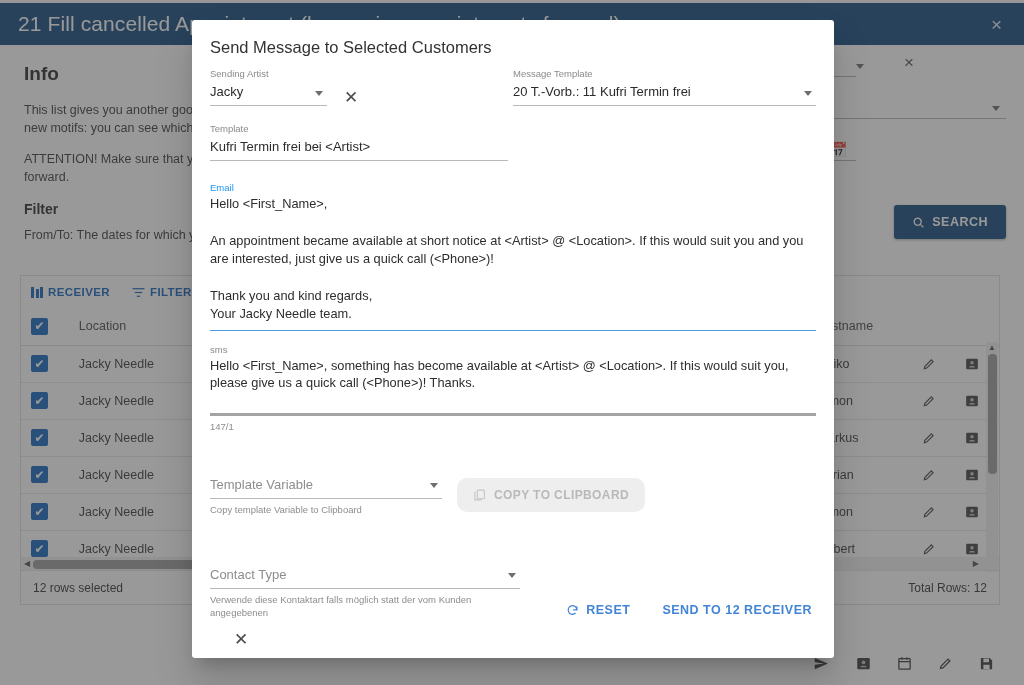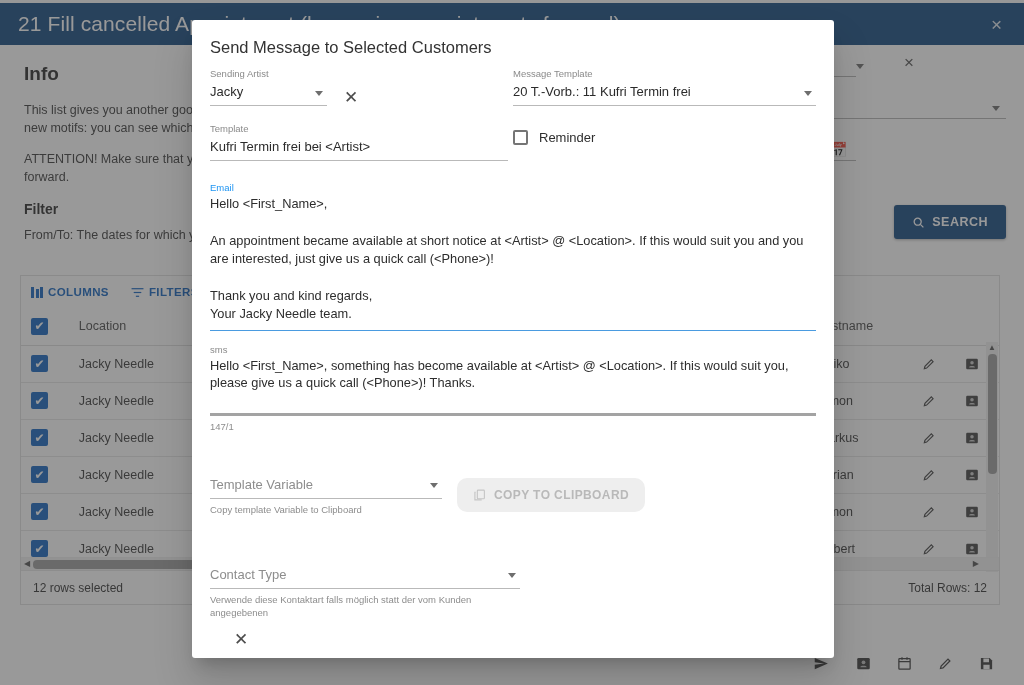--- a/index.html
+++ b/index.html
@@ -248,21 +248,21 @@
             </svg>
           </span>
           <span>SEARCH</span>
         </button>
       </div>
 
       <div class="bg-table-wrap">
         <div class="bg-table-toolbar">
           <div class="tb-item">
             <span class="bars-icon"></span>
-            <span>COLUMNS</span>
+            <span>RECEIVER</span>
           </div>
           <div class="tb-item">
             <span>
               <svg class="funnel-icon" viewBox="0 0 24 20" fill="none" stroke="#1565c0" stroke-width="2.2">
                 <line x1="1" y1="3" x2="23" y2="3"></line>
                   <line x1="5" y1="10" x2="19" y2="10"></line>
                   <line x1="9" y1="17" x2="15" y2="17"></line>
               </svg>
             </span>
             <span>FILTERS</span>
@@ -454,24 +454,20 @@
           </div>
         </div>
 
         <div class="col-r">
           <div class="mat-field">
             <div class="mat-label">Message Template</div>
             <div class="mat-value">20 T.-Vorb.: 11 Kufri Termin frei</div>
             <div class="mat-caret-dn" style="top:24px;"></div>
           </div>
 
-          <div class="checkbox-row">
-            <span class="cb-empty"></span>
-            <span class="cb-label">Reminder</span>
-          </div>
         </div>
       </div>
 
       <div class="email-block">
         <div class="mat-label blue">Email</div>
         <div class="email-text">Hello &lt;First_Name&gt;,
 
 An appointment became available at short notice at &lt;Artist&gt; @ &lt;Location&gt;. If this would suit you and you are interested, just give us a quick call (&lt;Phone&gt;)!
 
 Thank you and kind regards,
@@ -503,17 +499,31 @@
 
       <div class="contact-row">
         <div class="mat-field contact-field">
           <div class="mat-value placeholder">Contact Type</div>
           <div class="mat-caret-dn" style="top:9px;"></div>
           <div class="mat-hint">Verwende diese Kontaktart falls möglich statt der vom Kunden angegebenen</div>
         </div>
         <div class="contact-x">✕</div>
       </div>
 
+      <div class="dlg-actions">
+        <button class="flat-btn">
+          <span>
+            <svg width="13" height="13" viewBox="0 0 24 24" fill="none" stroke="#4285d6" stroke-width="2.3">
+              <path d="M20 11a8 8 0 10-2.3 5.7"></path>
+                <polyline points="20,4 20,11 13,11"></polyline>
+            </svg>
+          </span>
+          <span>RESET</span>
+        </button>
+        <button class="flat-btn">
+          <span>SEND TO 12 RECEIVER</span>
+        </button>
+      </div>
 
     </div>
   </div>
 
 </div>
 
 </body></html>

